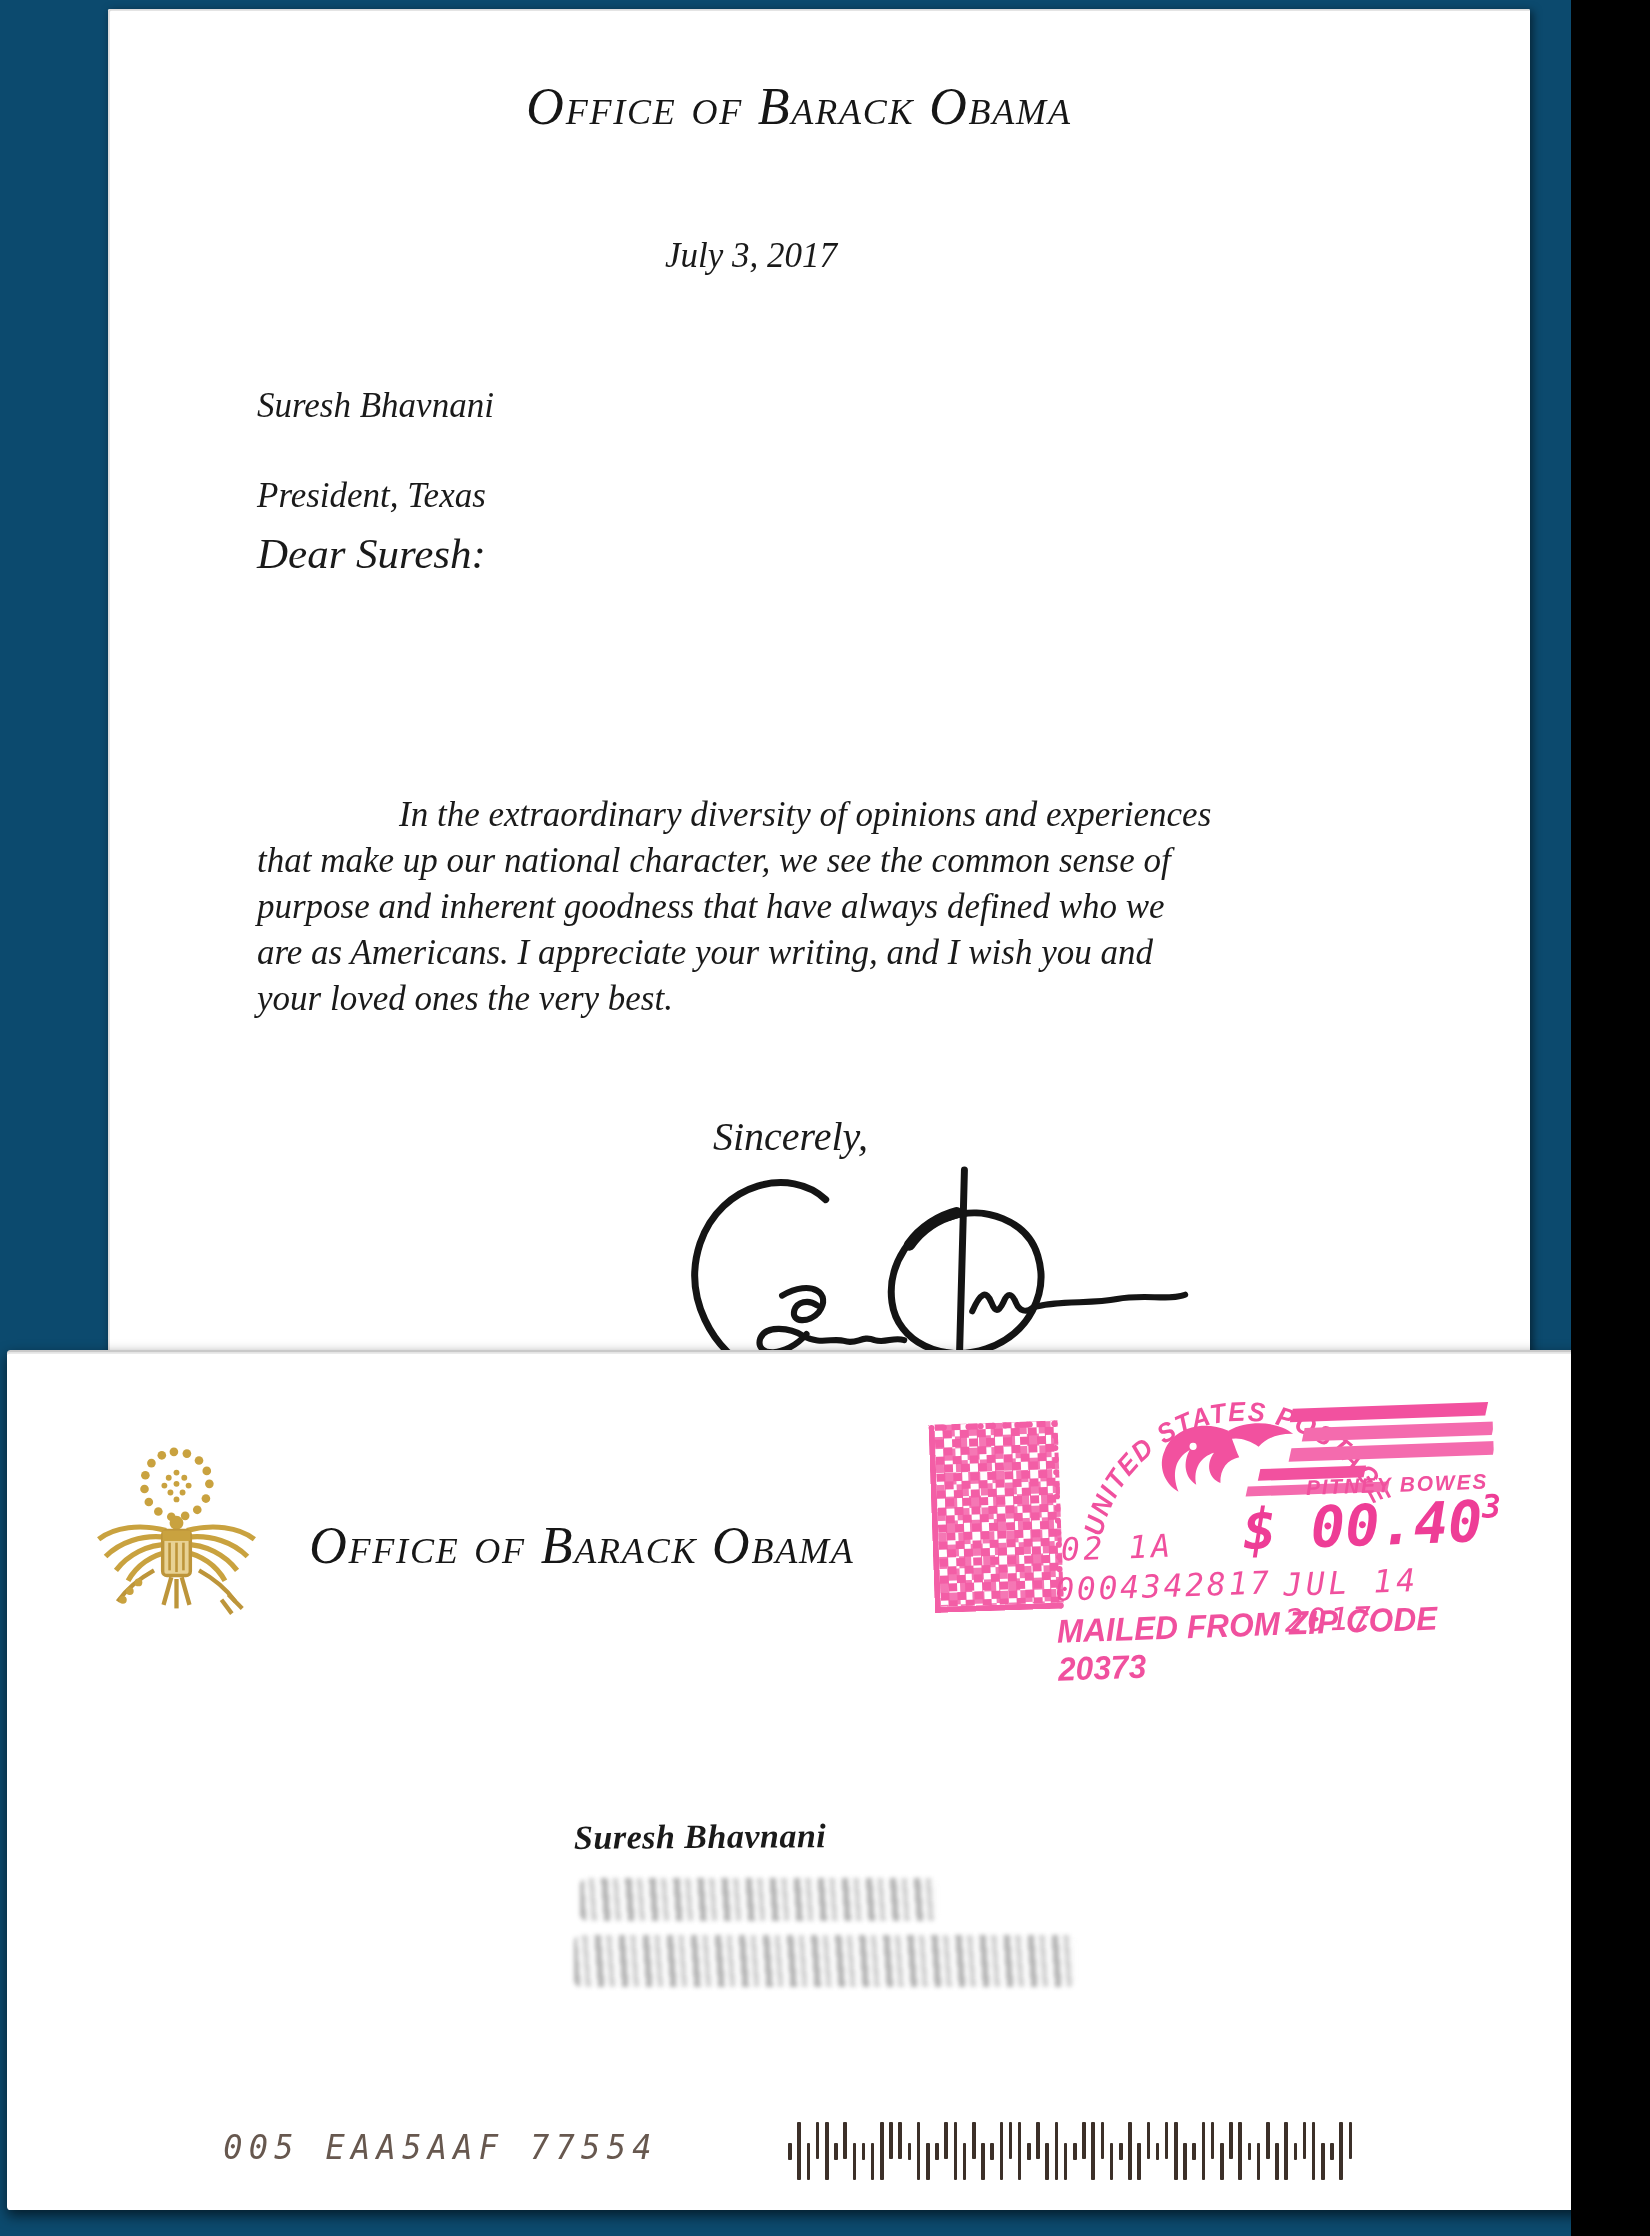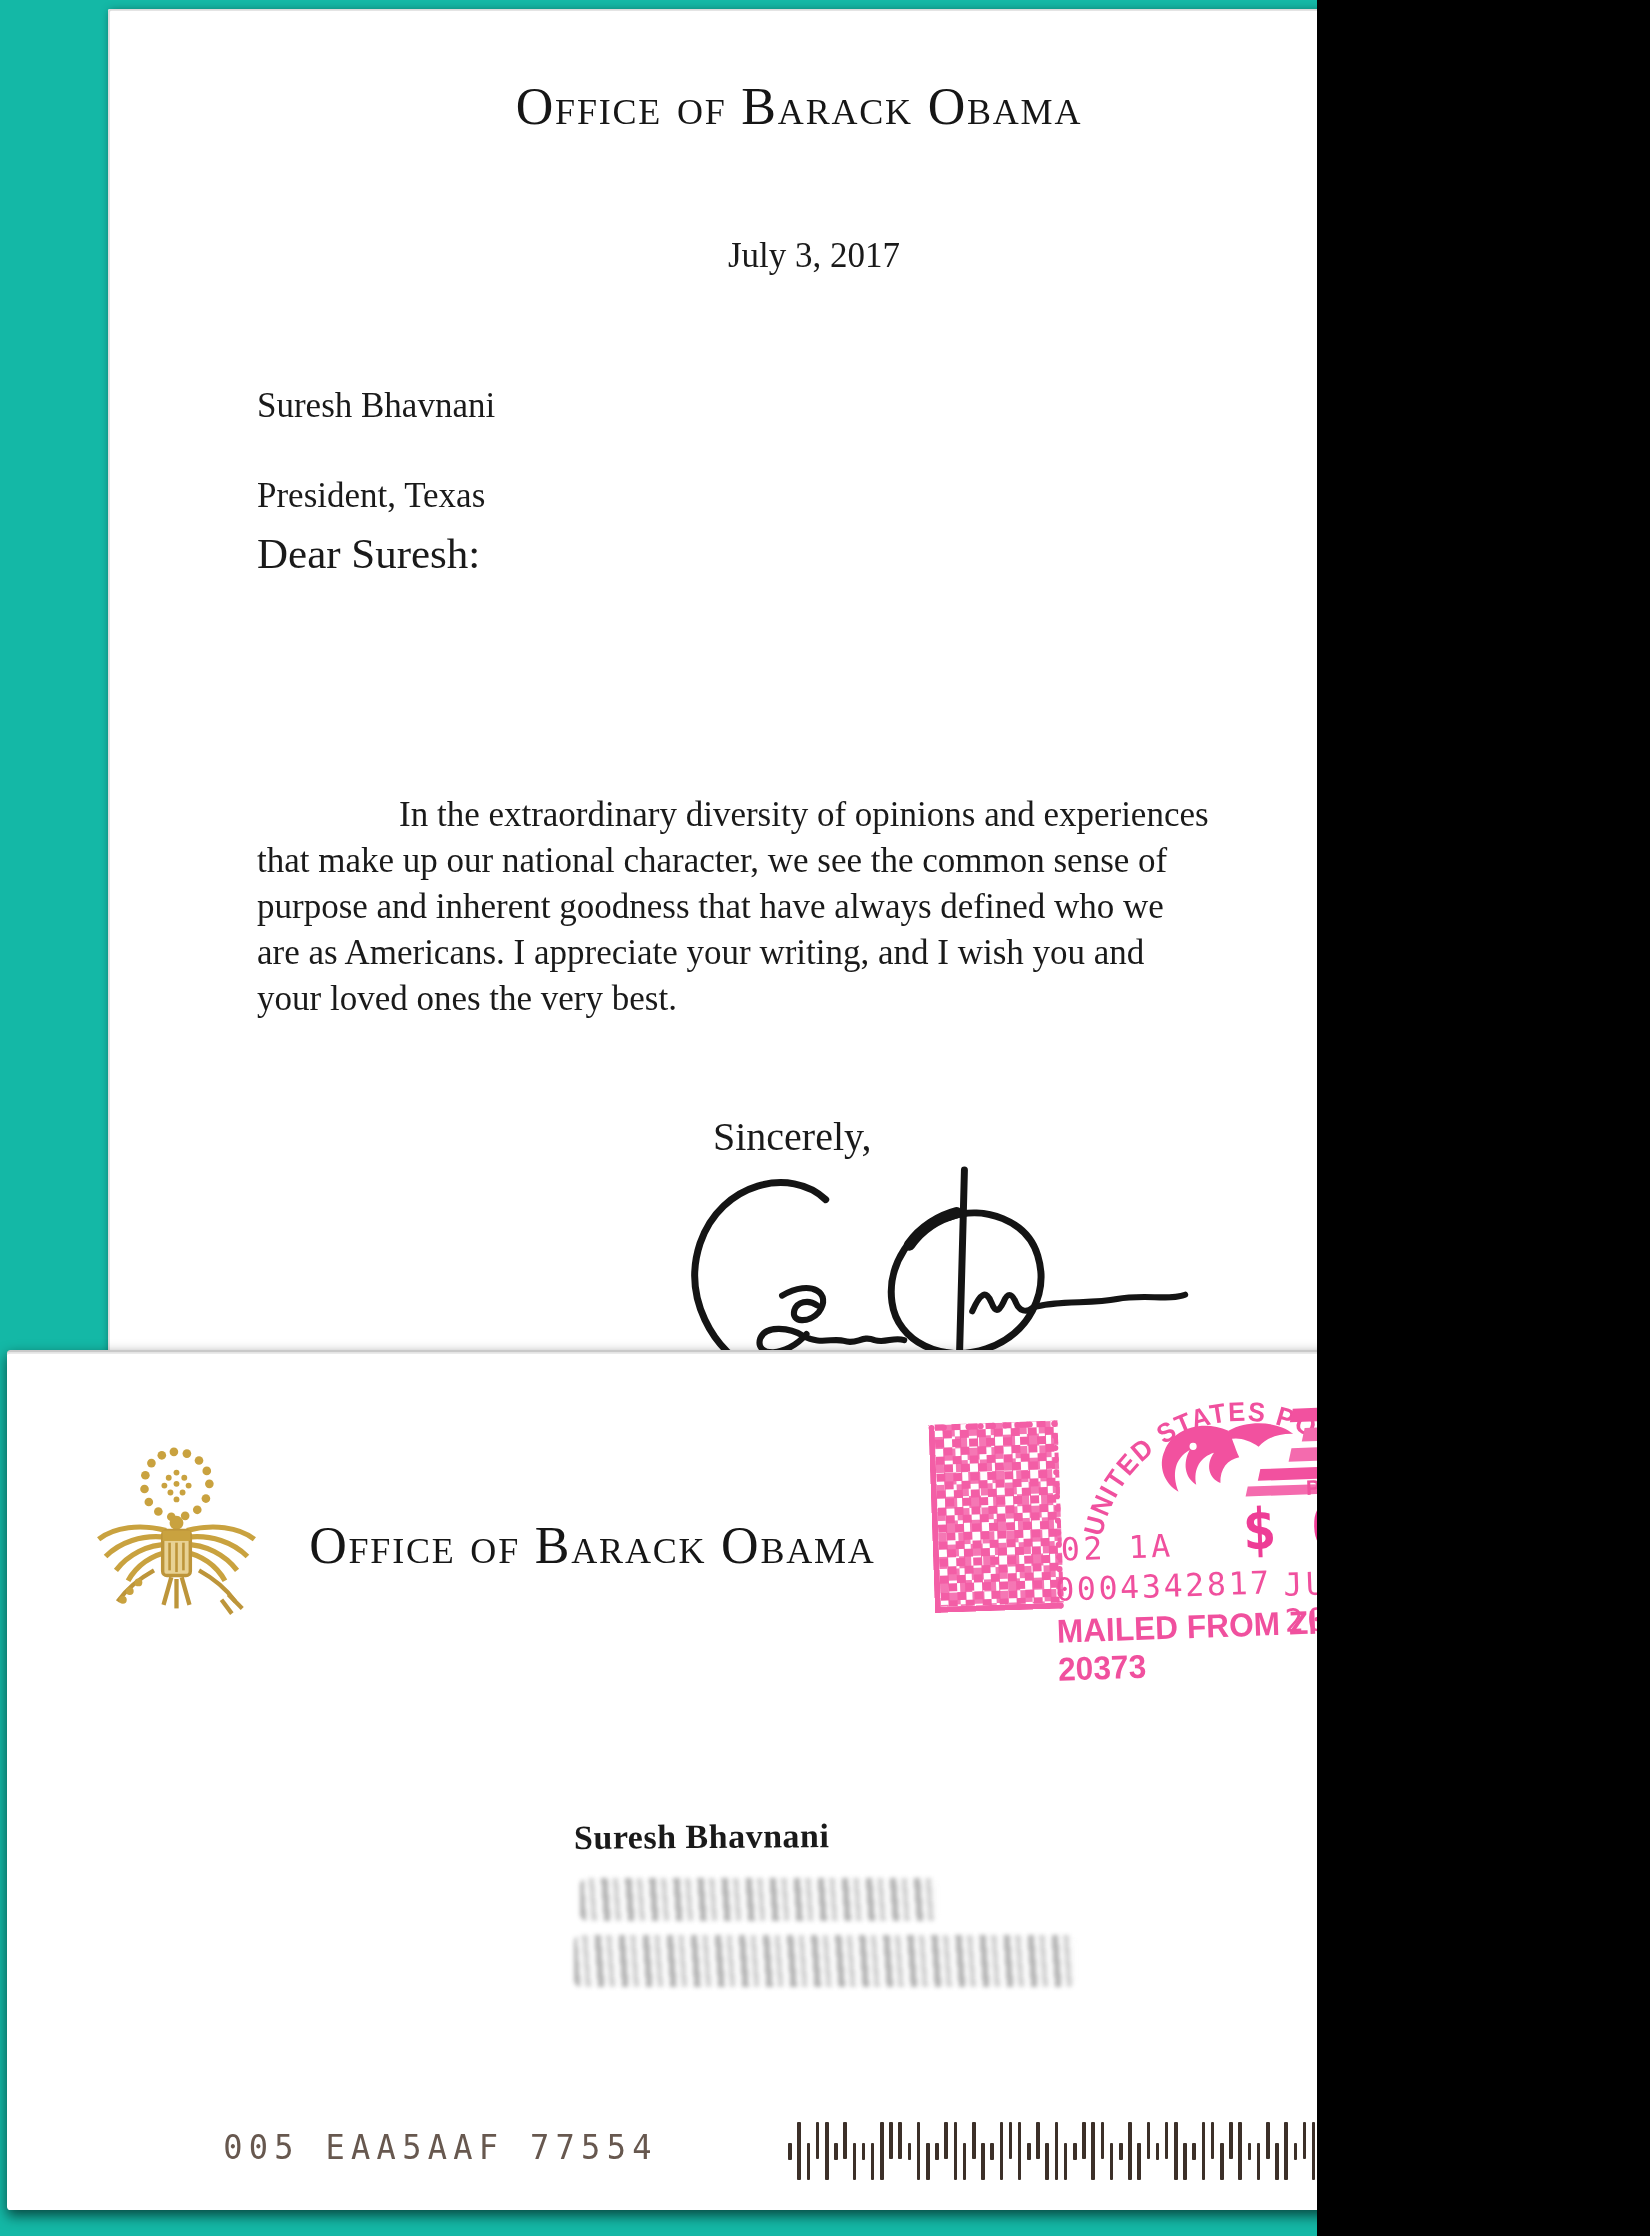--- a/index.html
+++ b/index.html
@@ -1,26 +1,26 @@
 <!DOCTYPE html>
 <html style="font-size:14.4px"><head>
 <meta charset="utf-8">
 <style>
   html,body{margin:0;padding:0;background:#000;}
-  #stage{position:relative;width:1317px;height:2237px;background:#14b8a6;overflow:hidden;
-         font-family:"Liberation Serif",serif;color:#1a1a1a;}
+  #stage{position:relative;width:1571px;height:2237px;background:#0c4a6e;overflow:hidden;
+         font-family:"Liberation Serif",serif;color:#1a1a1a;font-style:italic;}
 
   
   .letter{position:absolute;left:108px;top:9px;width:1422px;height:1346px;background:#fff;
           border-radius:1.8px;box-shadow:inset 1.8px 1.8px 0 #dcdcdc, 2.7px 2.7px 9px rgba(0,0,0,.5);}
   .letterhead{position:absolute;left:0;top:68px;width:100%;text-align:center;
           font-variant:small-caps;font-size:52px;letter-spacing:1.8px;color:#161616;
           transform:translateX(-20px);}
   .lh-env{position:absolute;left:302px;top:164px;width:594px;text-align:left;transform:none;}
-  .date-line{position:absolute;left:620px;top:227px;font-size:35px;}
+  .date-line{position:absolute;left:557px;top:227px;font-size:35px;}
   .addr{position:absolute;left:149px;top:374px;font-size:35px;line-height:45px;white-space:pre-line;}
   .salutation{position:absolute;left:149px;top:520px;font-size:43px;}
   .para{position:absolute;left:149px;width:1143px;font-size:35px;line-height:46px;
         white-space:pre-line;text-indent:142px;}
   .p1{top:603px;}
   .p2{top:783px;}
   .closing{position:absolute;left:605px;top:1104px;font-size:40px;}
   .sig{position:absolute;left:563px;top:1154px;width:531px;height:205px;overflow:visible;}
 
   

